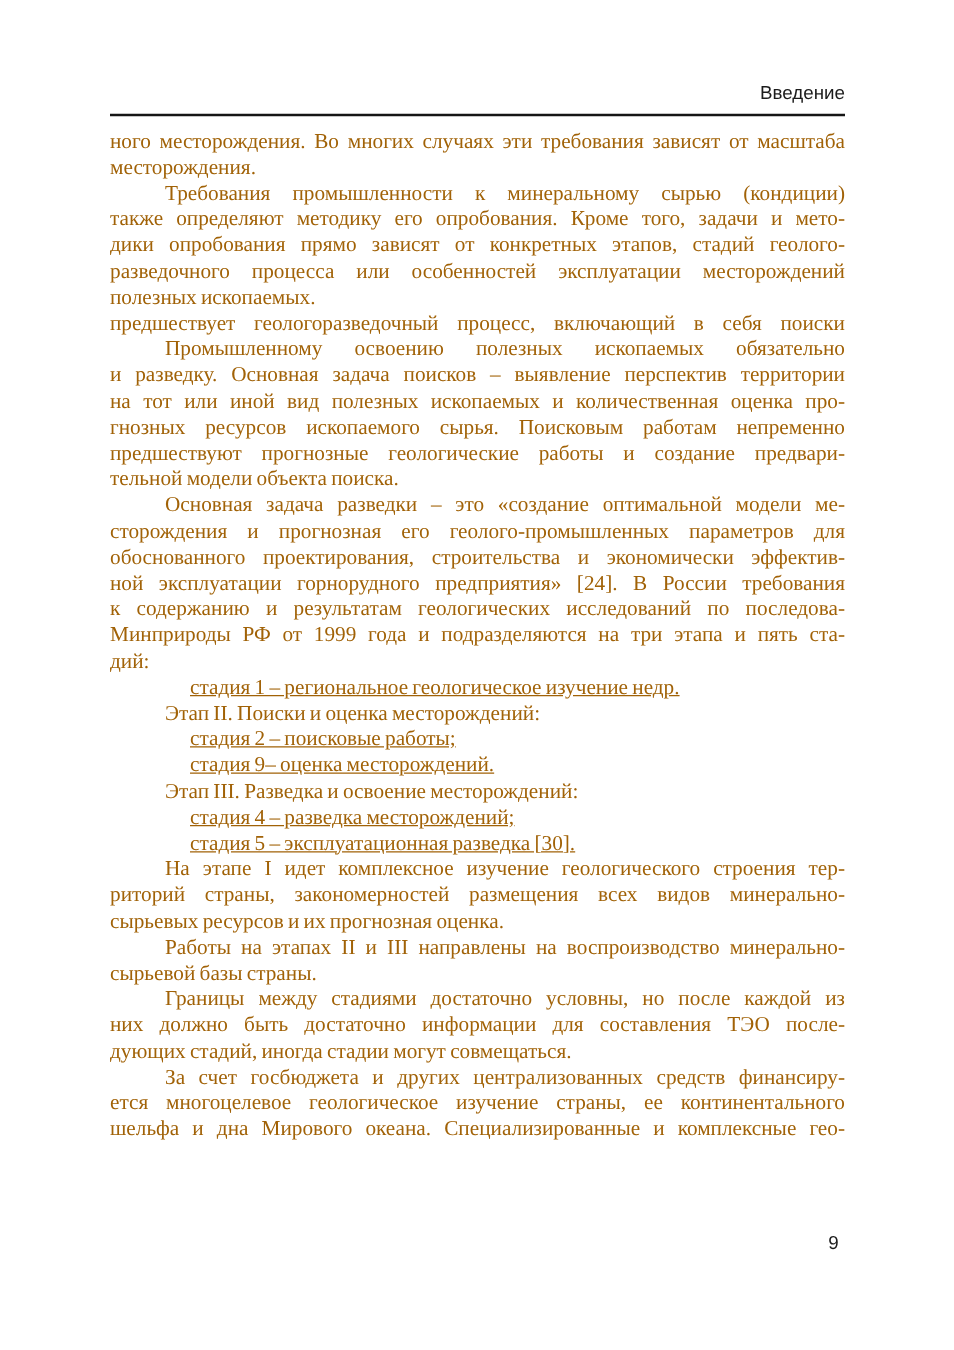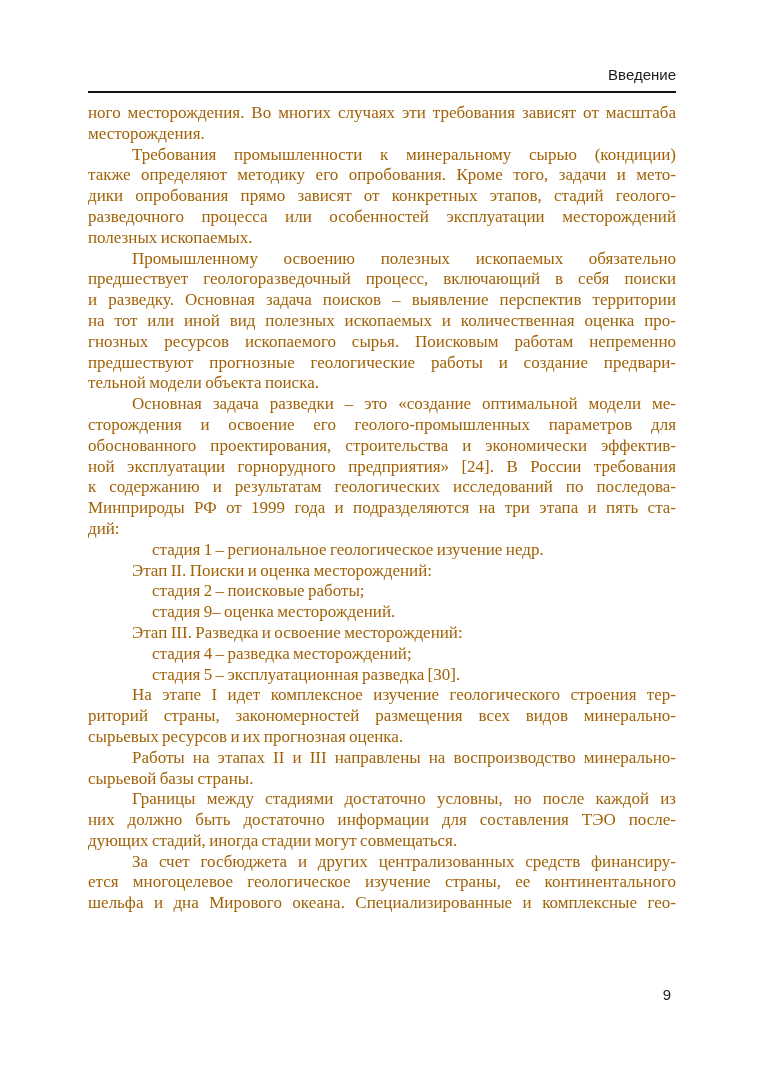--- a/index.html
+++ b/index.html
@@ -32,21 +32,21 @@
     position: absolute;
     left: 88px; top: 103px; width: 588px;
     font-size: 17px;
     line-height: 20.8px;
     color: #a16207;
     word-spacing: -0.05em;
   }
   .line { text-align: left; white-space: normal; }
   .just { text-align: justify; text-align-last: justify; }
   .indent1 { text-indent: 44px; }
-  .indent2 { text-indent: 64px; }
+  .indent2 { text-indent: 64px; text-decoration: underline; }
   .page-number {
     position: absolute;
     left: 88px; top: 986px; width: 583px;
     text-align: right;
     font-family: "Liberation Sans", "DejaVu Sans", sans-serif;
     font-size: 15px;
     color: #1c1c1c;
   }
 </style>
 </head>
@@ -58,29 +58,29 @@
   </div>
   <div class="header-rule"></div>
   <div class="body-text">
       <div class="line just">ного месторождения. Во многих случаях эти требования зависят от масштаба</div>
       <div class="line">месторождения.</div>
       <div class="line just indent1">Требования промышленности к минеральному сырью (кондиции)</div>
       <div class="line just">также определяют методику его опробования. Кроме того, задачи и мето-</div>
       <div class="line just">дики опробования прямо зависят от конкретных этапов, стадий геолого-</div>
       <div class="line just">разведочного процесса или особенностей эксплуатации месторождений</div>
       <div class="line">полезных ископаемых.</div>
+      <div class="line just">предшествует геологоразведочный процесс, включающий в себя поиски</div>
       <div class="line just indent1">Промышленному освоению полезных ископаемых обязательно</div>
-      <div class="line just">предшествует геологоразведочный процесс, включающий в себя поиски</div>
       <div class="line just">и разведку. Основная задача поисков – выявление перспектив территории</div>
       <div class="line just">на тот или иной вид полезных ископаемых и количественная оценка про-</div>
       <div class="line just">гнозных ресурсов ископаемого сырья. Поисковым работам непременно</div>
       <div class="line just">предшествуют прогнозные геологические работы и создание предвари-</div>
       <div class="line">тельной модели объекта поиска.</div>
       <div class="line just indent1">Основная задача разведки – это «создание оптимальной модели ме-</div>
-      <div class="line just">сторождения и освоение его геолого-промышленных параметров для</div>
+      <div class="line just">сторождения и прогнозная его геолого-промышленных параметров для</div>
       <div class="line just">обоснованного проектирования, строительства и экономически эффектив-</div>
       <div class="line just">ной эксплуатации горнорудного предприятия» [24]. В России требования</div>
       <div class="line just">к содержанию и результатам геологических исследований по последова-</div>
       <div class="line just">Минприроды РФ от 1999 года и подразделяются на три этапа и пять ста-</div>
       <div class="line">дий:</div>
       <div class="line indent2">стадия 1 – региональное геологическое изучение недр.</div>
       <div class="line indent1">Этап II. Поиски и оценка месторождений:</div>
       <div class="line indent2">стадия 2 – поисковые работы;</div>
       <div class="line indent2">стадия 9– оценка месторождений.</div>
       <div class="line indent1">Этап III. Разведка и освоение месторождений:</div>

